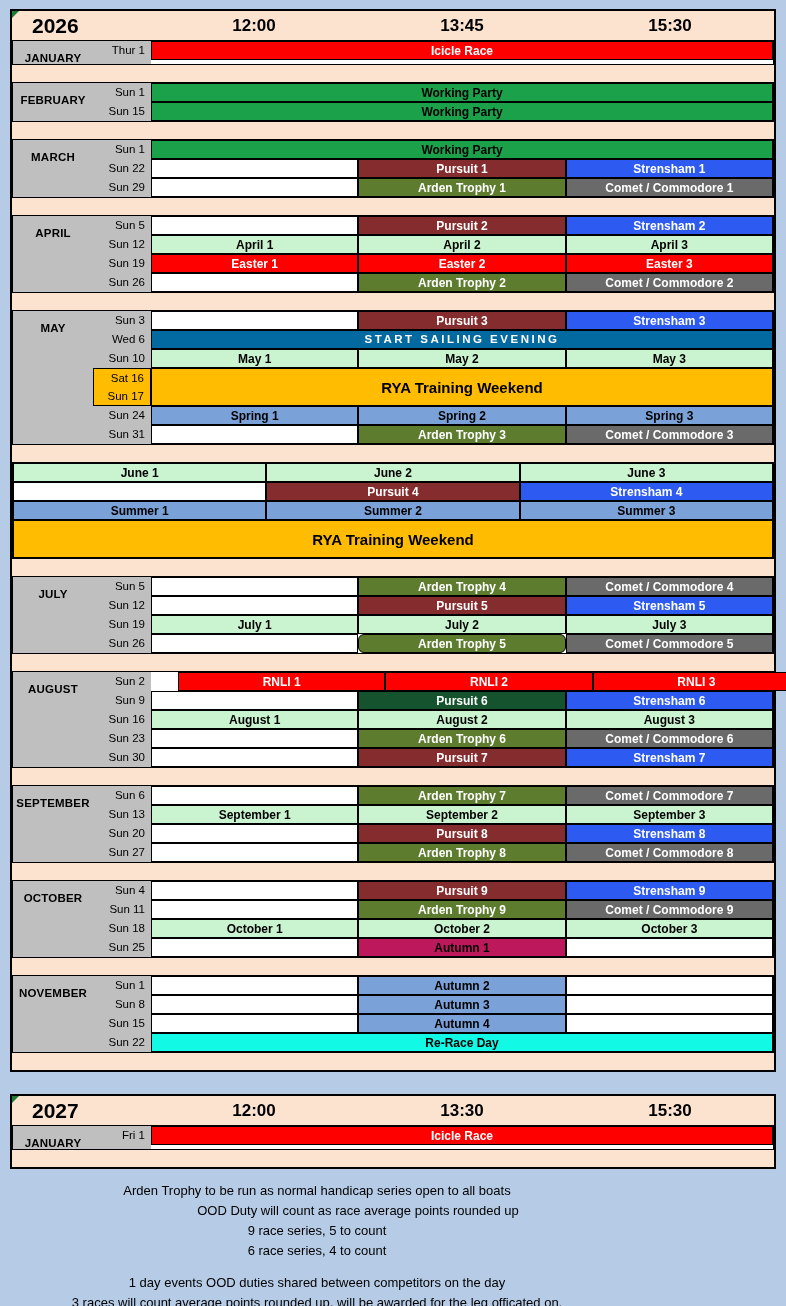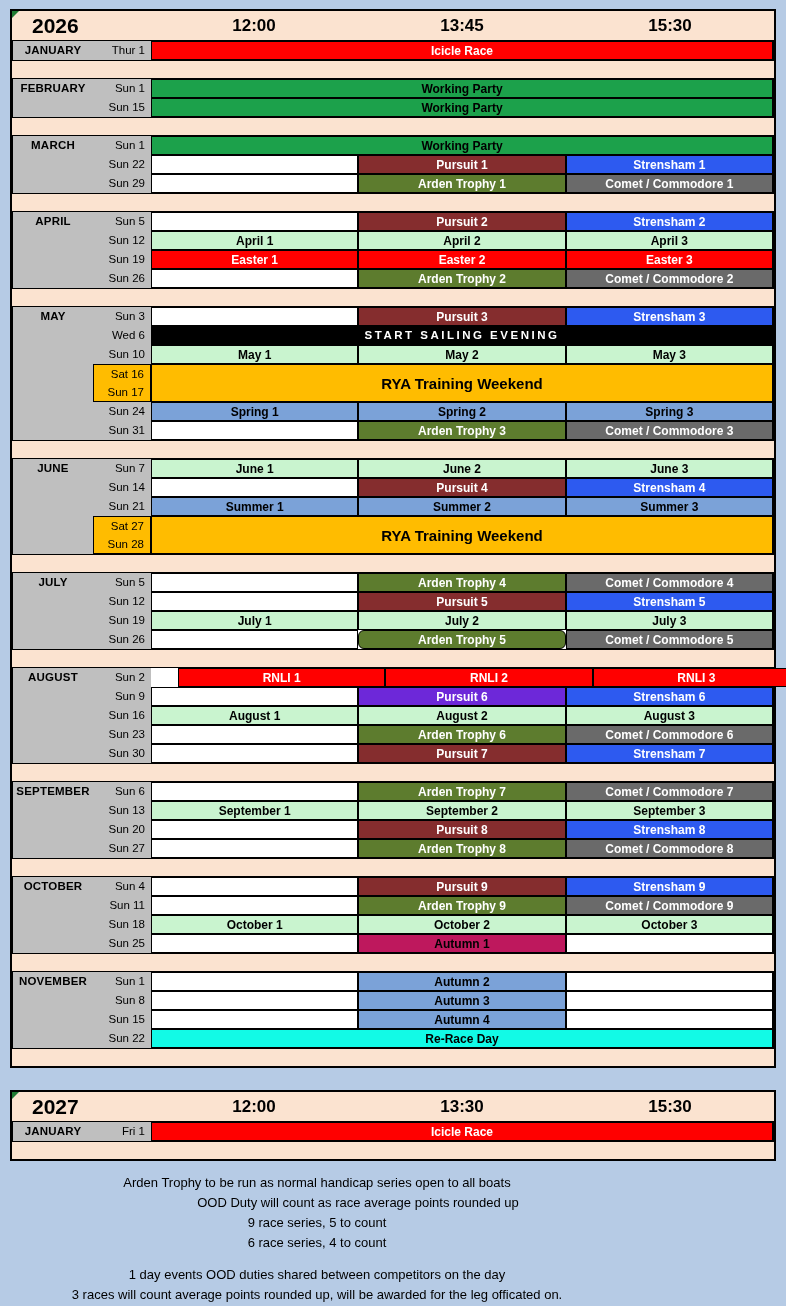--- a/index.html
+++ b/index.html
@@ -15,21 +15,21 @@
   .cal-table.first{ margin-bottom:22px; }
   .corner{
     position:absolute; top:0; left:0; width:0; height:0; z-index:3;
     border-top:7px solid var(--cornerGreen); border-right:7px solid transparent;
   }
   .cal-header{ display:flex; height:29px; align-items:center; }
   .year{ width:138px; box-sizing:border-box; padding-left:20px; font-size:21px; font-weight:bold; }
   .time{ flex:1; text-align:center; font-size:17px; font-weight:bold; }
   .month-block{ display:flex; border:1px solid var(--border); background:#fff; }
   .month-left{ width:138px; display:flex; background:var(--monthGray); flex:0 0 138px; }
-  .month-name{ width:80px; box-sizing:border-box; padding-top:3px; text-align:center;
+  .month-name{ width:80px; box-sizing:border-box; padding-top:11px; text-align:center;
                font-size:11.5px; font-weight:bold; letter-spacing:0.2px; }
   .dates-col{ width:58px; }
   .date-line{ height:19px; line-height:19px; box-sizing:border-box; text-align:right;
               padding-right:6px; font-size:11.5px; white-space:nowrap; }
   .date-box-merged{ height:38px; box-sizing:border-box; border:1px solid var(--border); }
   .date-box-merged .date-line{ height:18px; line-height:18px; }
   .rows-col{ flex:1; display:flex; flex-direction:column; background:#fff; }
   .event-row{ display:flex; height:19px; }
   .event-row.tall{ height:38px; }
   .event-cell{
@@ -163,21 +163,21 @@
             <div class="date-line">Sun 31</div>
           </div>
         </div>
         <div class="rows-col">
           <div class="event-row">
             <div class="event-cell" style="background: rgb(255, 255, 255); color: rgb(0, 0, 0); flex: 0 0 33.3333%;"></div>
             <div class="event-cell" style="background: rgb(133, 45, 46); color: rgb(255, 255, 255); flex: 0 0 33.3333%;">Pursuit 3</div>
             <div class="event-cell" style="background: rgb(45, 90, 240); color: rgb(255, 255, 255); flex: 0 0 33.3333%;">Strensham 3</div>
           </div>
           <div class="event-row">
-            <div class="event-cell ls" style="background: #000000; color: rgb(255, 255, 255); flex: 0 0 100%;">START SAILING EVENING</div>
+            <div class="event-cell ls" style="background: #0369a1; color: rgb(255, 255, 255); flex: 0 0 100%;">START SAILING EVENING</div>
           </div>
           <div class="event-row">
             <div class="event-cell" style="background: rgb(201, 244, 207); color: rgb(0, 0, 0); flex: 0 0 33.3333%;">May 1</div>
             <div class="event-cell" style="background: rgb(201, 244, 207); color: rgb(0, 0, 0); flex: 0 0 33.3333%;">May 2</div>
             <div class="event-cell" style="background: rgb(201, 244, 207); color: rgb(0, 0, 0); flex: 0 0 33.3333%;">May 3</div>
           </div>
           <div class="event-row tall">
             <div class="event-cell big" style="background: rgb(255, 188, 0); color: rgb(0, 0, 0); flex: 0 0 100%;">RYA Training Weekend</div>
           </div>
           <div class="event-row">
@@ -187,32 +187,20 @@
           </div>
           <div class="event-row">
             <div class="event-cell" style="background: rgb(255, 255, 255); color: rgb(0, 0, 0); flex: 0 0 33.3333%;"></div>
             <div class="event-cell" style="background: rgb(93, 124, 46); color: rgb(255, 255, 255); flex: 0 0 33.3333%;">Arden Trophy 3</div>
             <div class="event-cell" style="background: rgb(106, 106, 106); color: rgb(255, 255, 255); flex: 0 0 33.3333%;">Comet / Commodore 3</div>
           </div>
         </div>
       </div>
       <div class="gap-row"></div>
       <div class="month-block">
-        <div class="month-left">
-          <div class="month-name">JUNE</div>
-          <div class="dates-col">
-            <div class="date-line">Sun 7</div>
-            <div class="date-line">Sun 14</div>
-            <div class="date-line">Sun 21</div>
-            <div class="date-box-merged" style="background: rgb(255, 188, 0);">
-              <div class="date-line">Sat 27</div>
-              <div class="date-line">Sun 28</div>
-            </div>
-          </div>
-        </div>
         <div class="rows-col">
           <div class="event-row">
             <div class="event-cell" style="background: rgb(201, 244, 207); color: rgb(0, 0, 0); flex: 0 0 33.3333%;">June 1</div>
             <div class="event-cell" style="background: rgb(201, 244, 207); color: rgb(0, 0, 0); flex: 0 0 33.3333%;">June 2</div>
             <div class="event-cell" style="background: rgb(201, 244, 207); color: rgb(0, 0, 0); flex: 0 0 33.3333%;">June 3</div>
           </div>
           <div class="event-row">
             <div class="event-cell" style="background: rgb(255, 255, 255); color: rgb(0, 0, 0); flex: 0 0 33.3333%;"></div>
             <div class="event-cell" style="background: rgb(133, 45, 46); color: rgb(255, 255, 255); flex: 0 0 33.3333%;">Pursuit 4</div>
             <div class="event-cell" style="background: rgb(45, 90, 240); color: rgb(255, 255, 255); flex: 0 0 33.3333%;">Strensham 4</div>
@@ -274,21 +262,21 @@
           </div>
         </div>
         <div class="rows-col">
           <div class="event-row">
             <div class="event-cell" style="background: rgb(255, 0, 0); color: rgb(255, 255, 255); flex: 0 0 33.3333%; margin-left: 27px;">RNLI 1</div>
             <div class="event-cell" style="background: rgb(255, 0, 0); color: rgb(255, 255, 255); flex: 0 0 33.3333%;">RNLI 2</div>
             <div class="event-cell" style="background: rgb(255, 0, 0); color: rgb(255, 255, 255); flex: 0 0 33.3333%;">RNLI 3</div>
           </div>
           <div class="event-row">
             <div class="event-cell" style="background: rgb(255, 255, 255); color: rgb(0, 0, 0); flex: 0 0 33.3333%;"></div>
-            <div class="event-cell" style="background: #6d28d9; color: rgb(255, 255, 255); flex: 0 0 33.3333%;">Pursuit 6</div>
+            <div class="event-cell" style="background: #14532d; color: rgb(255, 255, 255); flex: 0 0 33.3333%;">Pursuit 6</div>
             <div class="event-cell" style="background: rgb(45, 90, 240); color: rgb(255, 255, 255); flex: 0 0 33.3333%;">Strensham 6</div>
           </div>
           <div class="event-row">
             <div class="event-cell" style="background: rgb(201, 244, 207); color: rgb(0, 0, 0); flex: 0 0 33.3333%;">August 1</div>
             <div class="event-cell" style="background: rgb(201, 244, 207); color: rgb(0, 0, 0); flex: 0 0 33.3333%;">August 2</div>
             <div class="event-cell" style="background: rgb(201, 244, 207); color: rgb(0, 0, 0); flex: 0 0 33.3333%;">August 3</div>
           </div>
           <div class="event-row">
             <div class="event-cell" style="background: rgb(255, 255, 255); color: rgb(0, 0, 0); flex: 0 0 33.3333%;"></div>
             <div class="event-cell" style="background: rgb(93, 124, 46); color: rgb(255, 255, 255); flex: 0 0 33.3333%;">Arden Trophy 6</div>

